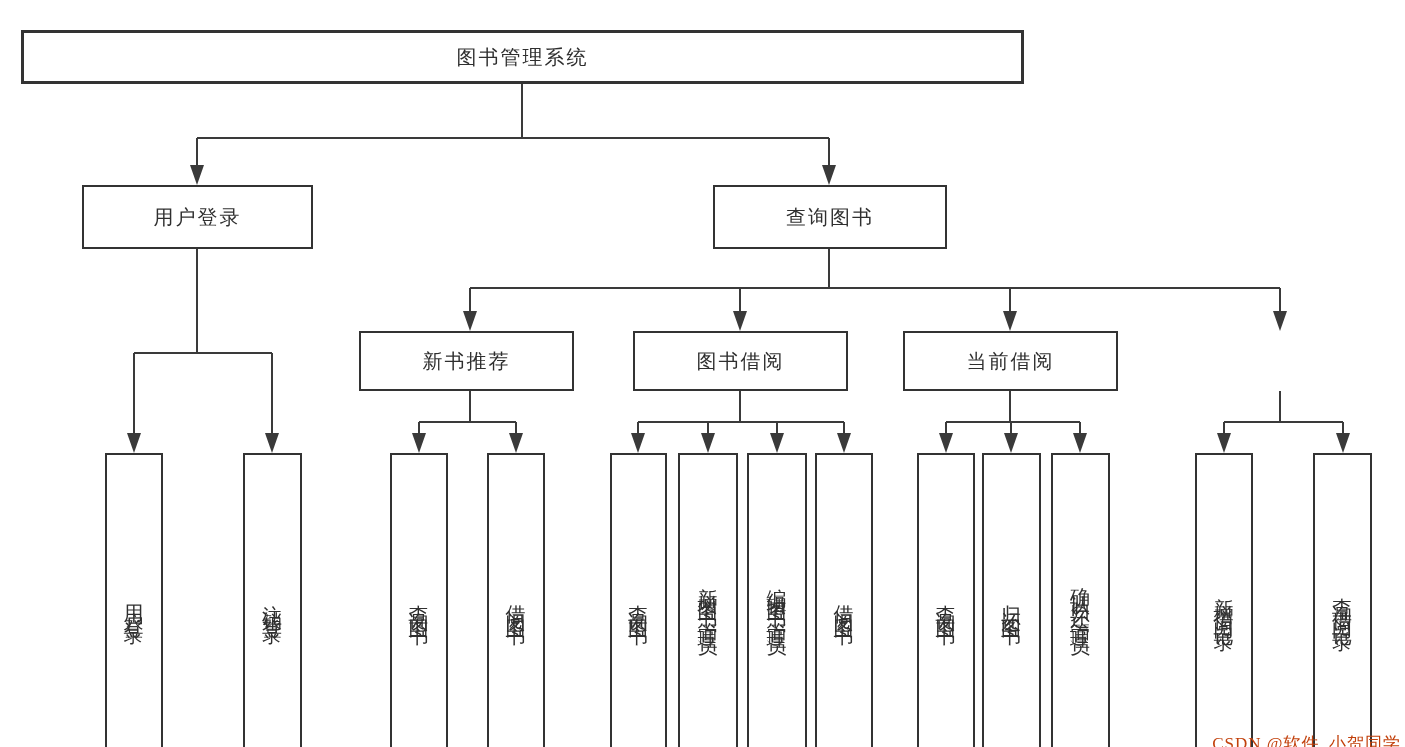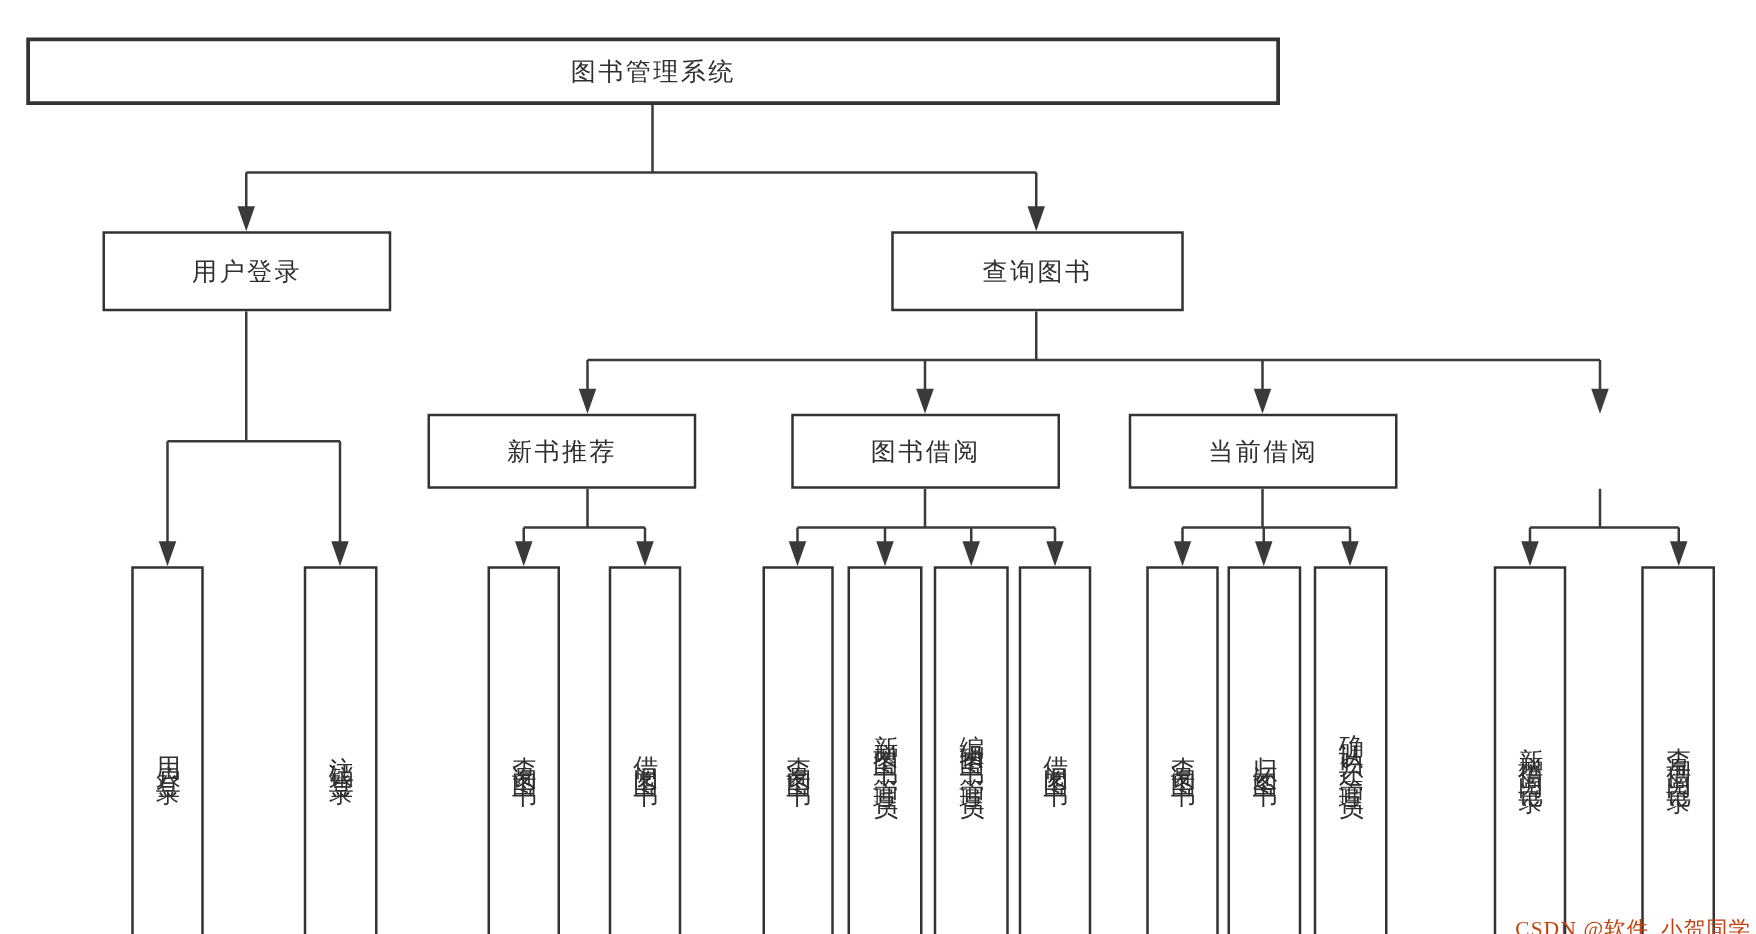--- a/index.html
+++ b/index.html
@@ -139,21 +139,21 @@
       <polygon points="1217,417 1231,417 1224,437"></polygon>
       <polygon points="1336,417 1350,417 1343,437"></polygon>
     </g>
   </svg>
 
   <div class="node root-node" style="left:21px; top:14px; width:1003px; height:54px;">图书管理系统</div>
 
   <div class="node" style="left:82px; top:169px; width:231px; height:64px;">用户登录</div>
   <div class="node" style="left:713px; top:169px; width:234px; height:64px;">查询图书</div>
 
-  <div class="node" style="left:342px; top:315px; width:215px; height:60px;">新书推荐</div>
+  <div class="node" style="left:359px; top:315px; width:215px; height:60px;">新书推荐</div>
   <div class="node" style="left:633px; top:315px; width:215px; height:60px;">图书借阅</div>
   <div class="node" style="left:903px; top:315px; width:215px; height:60px;">当前借阅</div>
 
   <div class="vnode" style="left:105px; top:437px; width:58px; height:300px;">
     <span class="vtext">用户登录</span>
   </div>
   <div class="vnode" style="left:243px; top:437px; width:59px; height:300px;">
     <span class="vtext">注销登录</span>
   </div>
 

